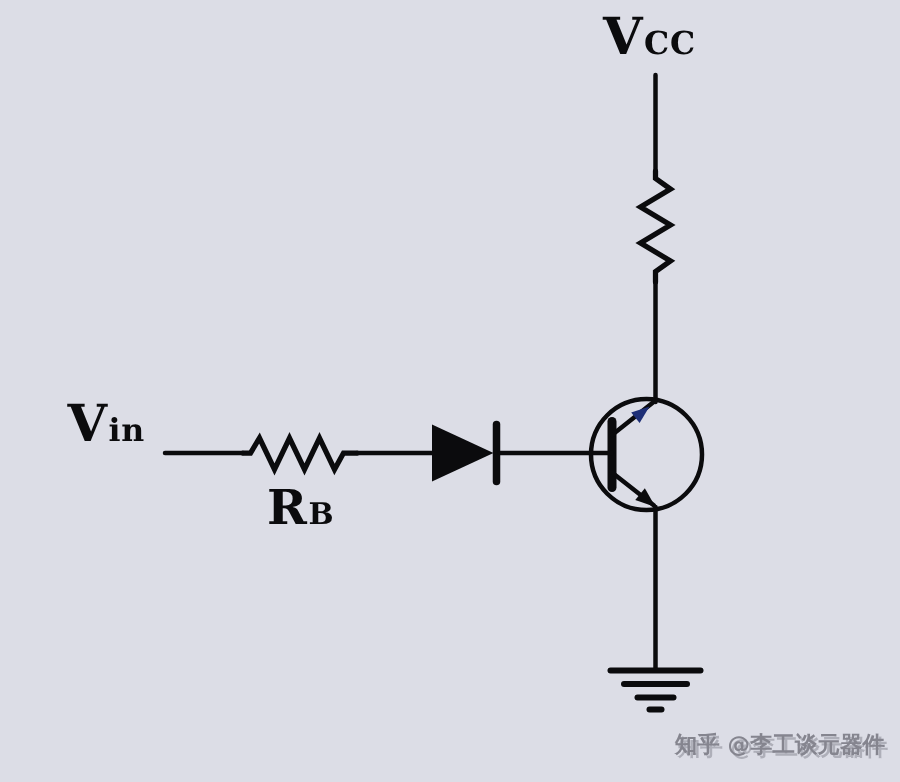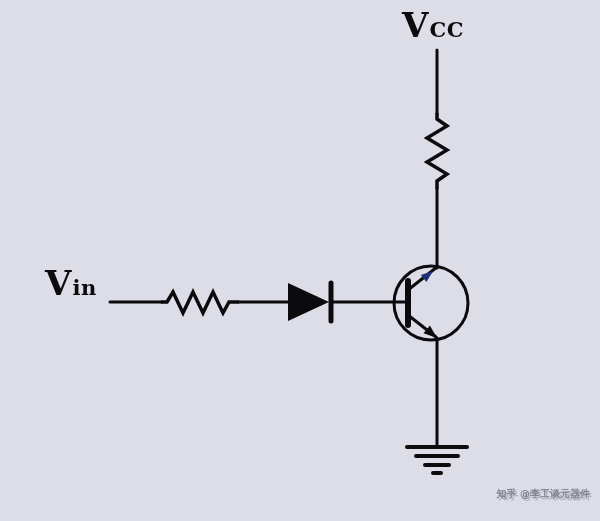--- a/index.html
+++ b/index.html
@@ -31,21 +31,21 @@
   .lbl .sub {
     font-size: 0.62em;
     letter-spacing: 0.5px;
   }
 
   .watermark {
     position: absolute;
     right: 10px;
     top: 487px;
     font-family: "DejaVu Sans", sans-serif;
-    font-size: 10px;
+    font-size: 15px;
     font-weight: 600;
     color: var(--watermark, #85858f);
     text-shadow: 2px 2px 0 rgba(90,90,100,0.35);
     white-space: nowrap;
   }
 </style>
 </head>
 <body>
 
 <div class="canvas">
@@ -94,16 +94,19 @@
 
   <div class="lbl" style="left:402px; top:8px; font-size:34px;">
     <span>V</span><span class="sub">CC</span>
   </div>
 
 
   <div class="lbl" style="left:45px; top:266px; font-size:34px;">
     <span>V</span><span class="sub">in</span>
   </div>
 
+  <div class="lbl" style="left:178px; top:322px; font-size:32px;">
+    <span>R</span><span class="sub">B</span>
+  </div>
 
   <div class="watermark">知乎 @李工谈元器件</div>
 
 </div>
 
 </body></html>

